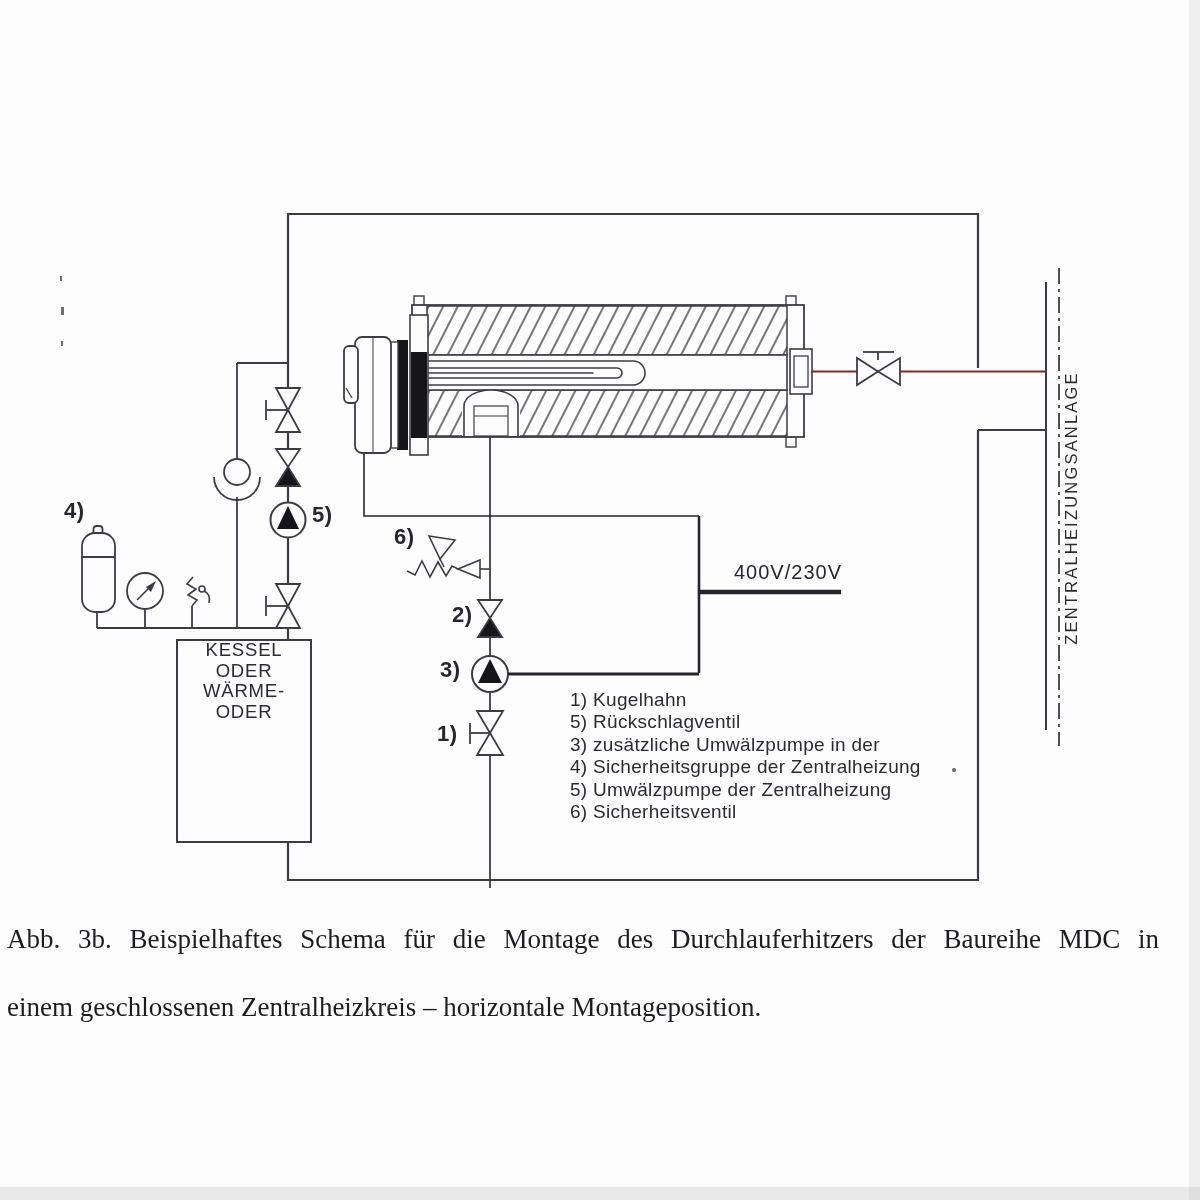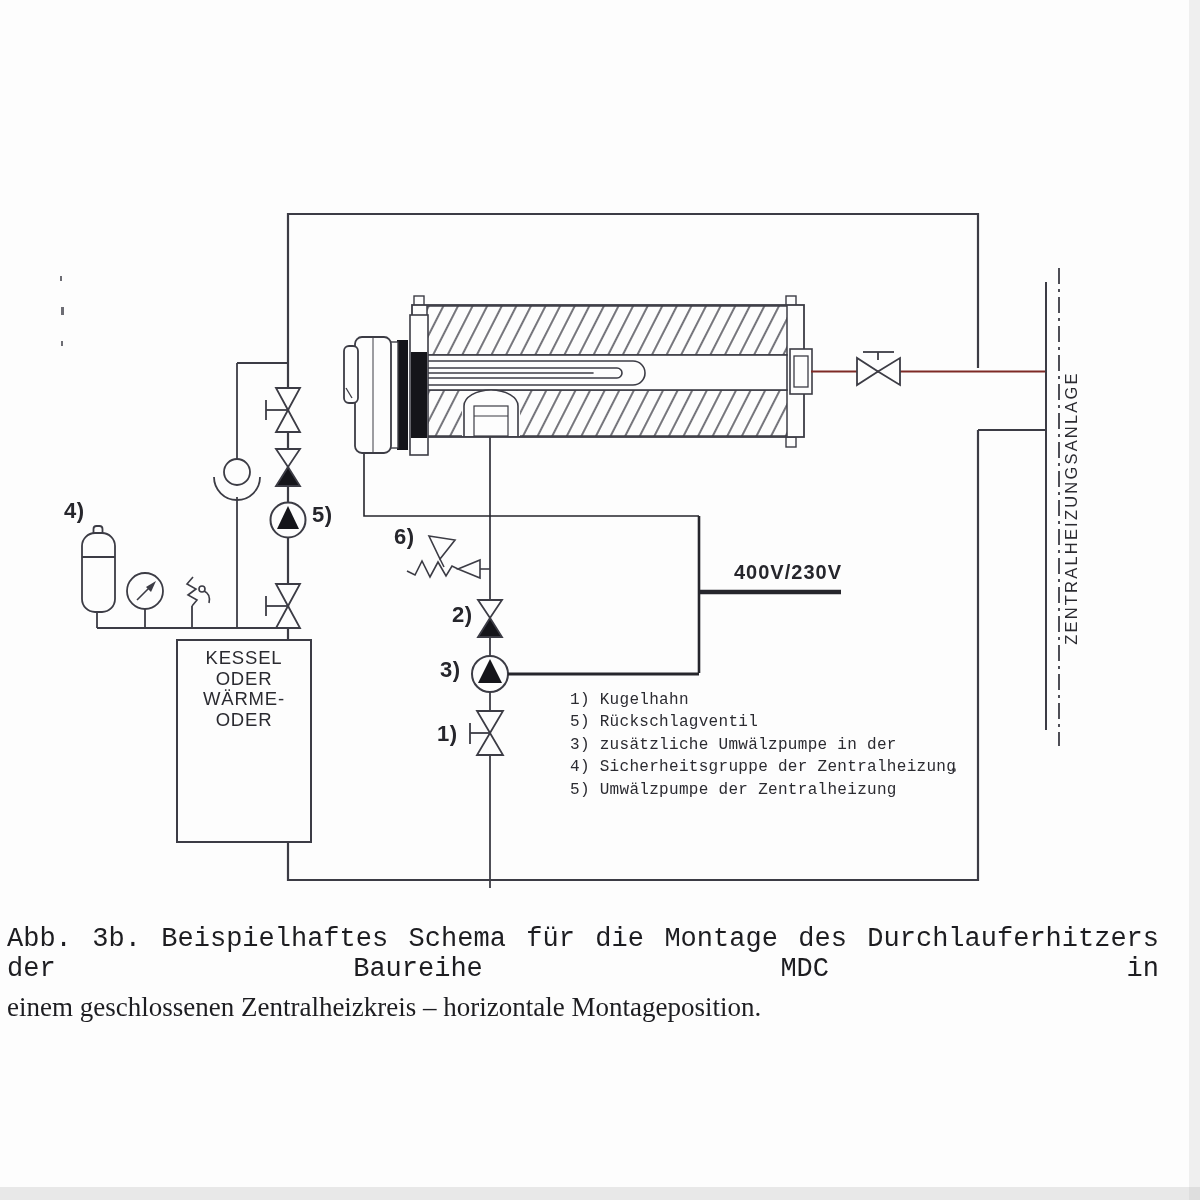--- a/index.html
+++ b/index.html
@@ -1,31 +1,31 @@
 <!DOCTYPE html>
 <html><head>
 <meta charset="utf-8">
 <style>
   html,body{margin:0;padding:0;background:#ffffff;}
   #page{position:relative;width:1200px;height:1200px;background:#fdfdfd;overflow:hidden;
         font-family:"Liberation Sans",sans-serif;}
   svg{position:absolute;left:0;top:0;}
   .txt{position:absolute;color:#26262c;white-space:pre;}
   .numlbl{font-size:22px;font-weight:700;letter-spacing:.5px;}
-  .power{font-size:20px;letter-spacing:1px;font-weight:700;}
-  .legend{position:absolute;left:570px;top:689px;font-size:16px;line-height:22.4px;
-          letter-spacing:.3px;color:#2b2b31;font-family:Liberation Mono, monospace;}
-  .kesselbox{position:absolute;left:177px;top:612px;width:134px;height:202px;
-             display:flex;flex-direction:column;align-items:center;padding-top:36px;
+  .power{font-size:20px;letter-spacing:1px;font-weight:400;}
+  .legend{position:absolute;left:570px;top:689px;font-size:19px;line-height:22.4px;
+          letter-spacing:.3px;color:#2b2b31;}
+  .kesselbox{position:absolute;left:177px;top:640px;width:134px;height:202px;
+             display:flex;flex-direction:column;align-items:center;
              box-sizing:border-box;font-size:18.5px;line-height:20.5px;letter-spacing:.8px;
              color:#2b2b31;}
   .vlabel{position:absolute;left:1062px;top:744px;width:472px;transform:rotate(-90deg);
           transform-origin:0 0;text-align:center;font-size:16.5px;letter-spacing:2.2px;
           color:#2b2b31;font-weight:400;}
-  .cap1{position:absolute;left:7px;top:924px;width:1152px;font-family:Liberation Mono, monospace;
+  .cap1{position:absolute;left:7px;top:924px;width:1152px;font-family:Liberation Serif, serif;
         font-size:27px;color:#1d1d21;text-align:justify;text-align-last:justify;}
   .cap2{position:absolute;left:7px;top:964px;font-family:"Liberation Serif",serif;
         font-size:27px;color:#1d1d21;margin-top:28px;}
 </style>
 </head>
 <body>
 
 <div id="page">
 
 <svg width="1200" height="1200" viewBox="0 0 1200 1200">
@@ -210,20 +210,21 @@
 <div class="txt numlbl" style="left:437px;top:721px;">1)</div>
 
 <div class="txt power" style="left:734px;top:561px;">400V/230V</div>
 
 <div class="legend">
   <div>1) Kugelhahn</div>
   <div>5) Rückschlagventil</div>
   <div>3) zusätzliche Umwälzpumpe in der</div>
   <div>4) Sicherheitsgruppe der Zentralheizung</div>
   <div>5) Umwälzpumpe der Zentralheizung</div>
+  <div>6) Sicherheitsventil</div>
 </div>
 
 <div class="kesselbox">
   <div>KESSEL</div>
   <div>ODER</div>
   <div>WÄRME-</div>
   <div>ODER</div>
 </div>
 
 <div class="vlabel">ZENTRALHEIZUNGSANLAGE</div>

